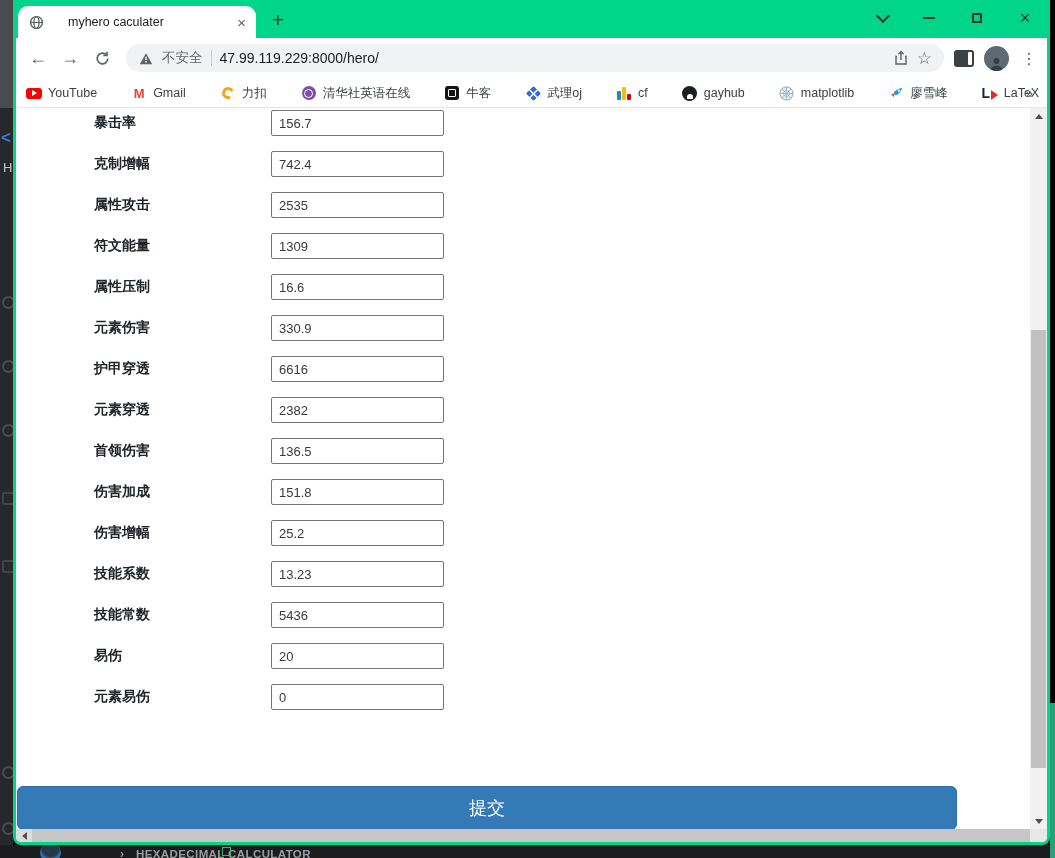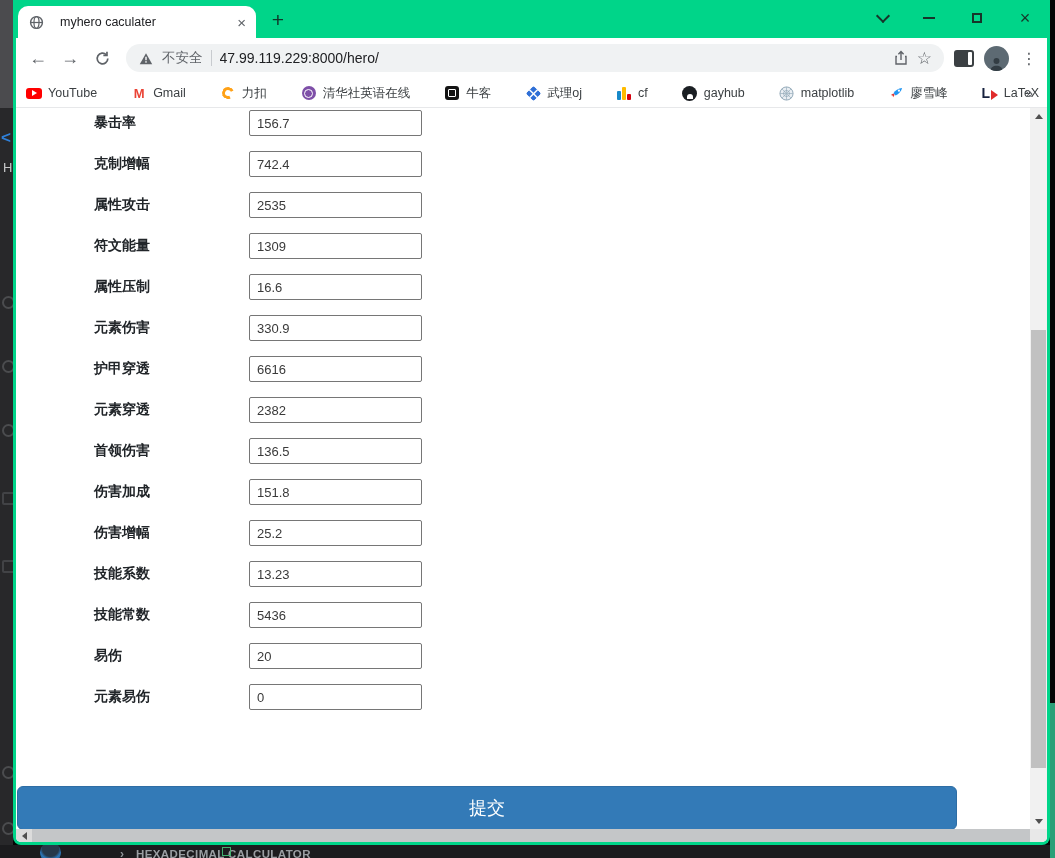--- a/index.html
+++ b/index.html
@@ -19,21 +19,21 @@
   .db-text{position:absolute;left:136px;top:3px;color:#9a9ea2;font-size:11.5px;font-weight:bold;letter-spacing:.4px;white-space:nowrap}
   .db-square{position:absolute;left:222px;top:2px;width:9px;height:9px;border:1.5px solid #41b06e;box-sizing:border-box}
   .db-app{position:absolute;left:40px;top:-3px;width:21px;height:21px;border-radius:50%;
           background:radial-gradient(circle at 50% 30%,#27384a 0 45%,#2d74b5 60%,#1b4f72 100%)}
   
   .win{position:absolute;left:13px;top:0;width:1037px;height:845px;box-sizing:border-box;
        border-left:3px solid #00d589;border-right:3px solid #00d589;border-bottom:3px solid #00d589;
        border-radius:0 0 8px 8px;background:#fff;overflow:hidden}
   .tabstrip{position:relative;height:38px;background:#00d589}
   .tab{position:absolute;left:2px;top:6px;width:238px;height:32px;background:#fff;border-radius:10px 10px 0 0;
-       display:flex;align-items:center;gap:16px;padding:0 10px;box-sizing:border-box}
+       display:flex;align-items:center;gap:24px;padding:0 10px;box-sizing:border-box}
   .tab-title{flex:1;font-size:12.5px;color:#202124;white-space:nowrap;overflow:hidden}
   .tab-close{font-size:15px;color:#5f6368;line-height:1}
   .newtab{position:absolute;left:248px;top:6px;width:28px;height:28px;display:flex;align-items:center;justify-content:center;
           font-size:21px;color:#10372a;font-weight:400}
   .wc{position:absolute;top:0;height:36px;width:30px;display:flex;align-items:center;justify-content:center}
   .wc-chevron{width:8px;height:8px;border-right:2px solid #17352a;border-bottom:2px solid #17352a;transform:rotate(45deg);margin-top:-4px}
   .wc-min{width:12px;height:2px;background:#17352a}
   .wc-max{width:10px;height:10px;border:2px solid #17352a;box-sizing:border-box}
   .wc-close{font-size:18px;color:#17352a;line-height:1}
   .toolbar{height:40px;display:flex;align-items:center;padding:0 8px;gap:4px;background:#fff}
@@ -70,21 +70,21 @@
   .ic-gh{width:15px;height:15px;background:#1b1f23;border-radius:50%;position:relative}
   .ic-gh::after{content:"";position:absolute;bottom:2px;left:4.5px;width:6px;height:5px;background:#fff;border-radius:3px 3px 0 0}
   .ic-latex{display:flex;align-items:center}
   .latex-l{font-weight:bold;font-size:14px;color:#16213e;line-height:1}
   .latex-tri{width:0;height:0;border-left:7px solid #e02b2b;border-top:5px solid transparent;border-bottom:5px solid transparent;margin-left:1px;margin-top:3px}
   
   .content{position:relative;height:721px;background:#fff}
   .rows{position:absolute;left:0;top:2px;right:17px}
   .form-row{height:41px;position:relative}
   .row-label{position:absolute;left:78px;top:4px;font-size:14px;font-weight:bold;color:#212529}
-  .row-input{position:absolute;left:233px;top:0;width:173px;height:26px;box-sizing:border-box;border:1px solid #767676;
+  .row-input{position:absolute;left:255px;top:0;width:173px;height:26px;box-sizing:border-box;border:1px solid #767676;
              border-radius:2px;padding:0 4px 0 7px;font-size:13px;color:#3a3a3a;background:#fff;font-family:inherit}
   .submit-btn{position:absolute;left:1px;top:678px;width:940px;height:44px;background:#337ab7;border:1px solid #2e6da4;
               border-radius:6px;color:#fff;font-size:18px;display:flex;align-items:center;justify-content:center;
               font-family:inherit;box-sizing:border-box}
   
   .vscroll{position:absolute;right:0;top:0;width:17px;height:721px;background:#f1f1f1}
   .vthumb{position:absolute;left:1px;right:1px;top:222px;height:438px;background:#c1c1c1}
   .sbtn{position:absolute;left:0;width:17px;height:16px;display:flex;align-items:center;justify-content:center}
   .tri-up{width:0;height:0;border-left:4px solid transparent;border-right:4px solid transparent;border-bottom:5px solid #505050}
   .tri-down{width:0;height:0;border-left:4px solid transparent;border-right:4px solid transparent;border-top:5px solid #505050}

